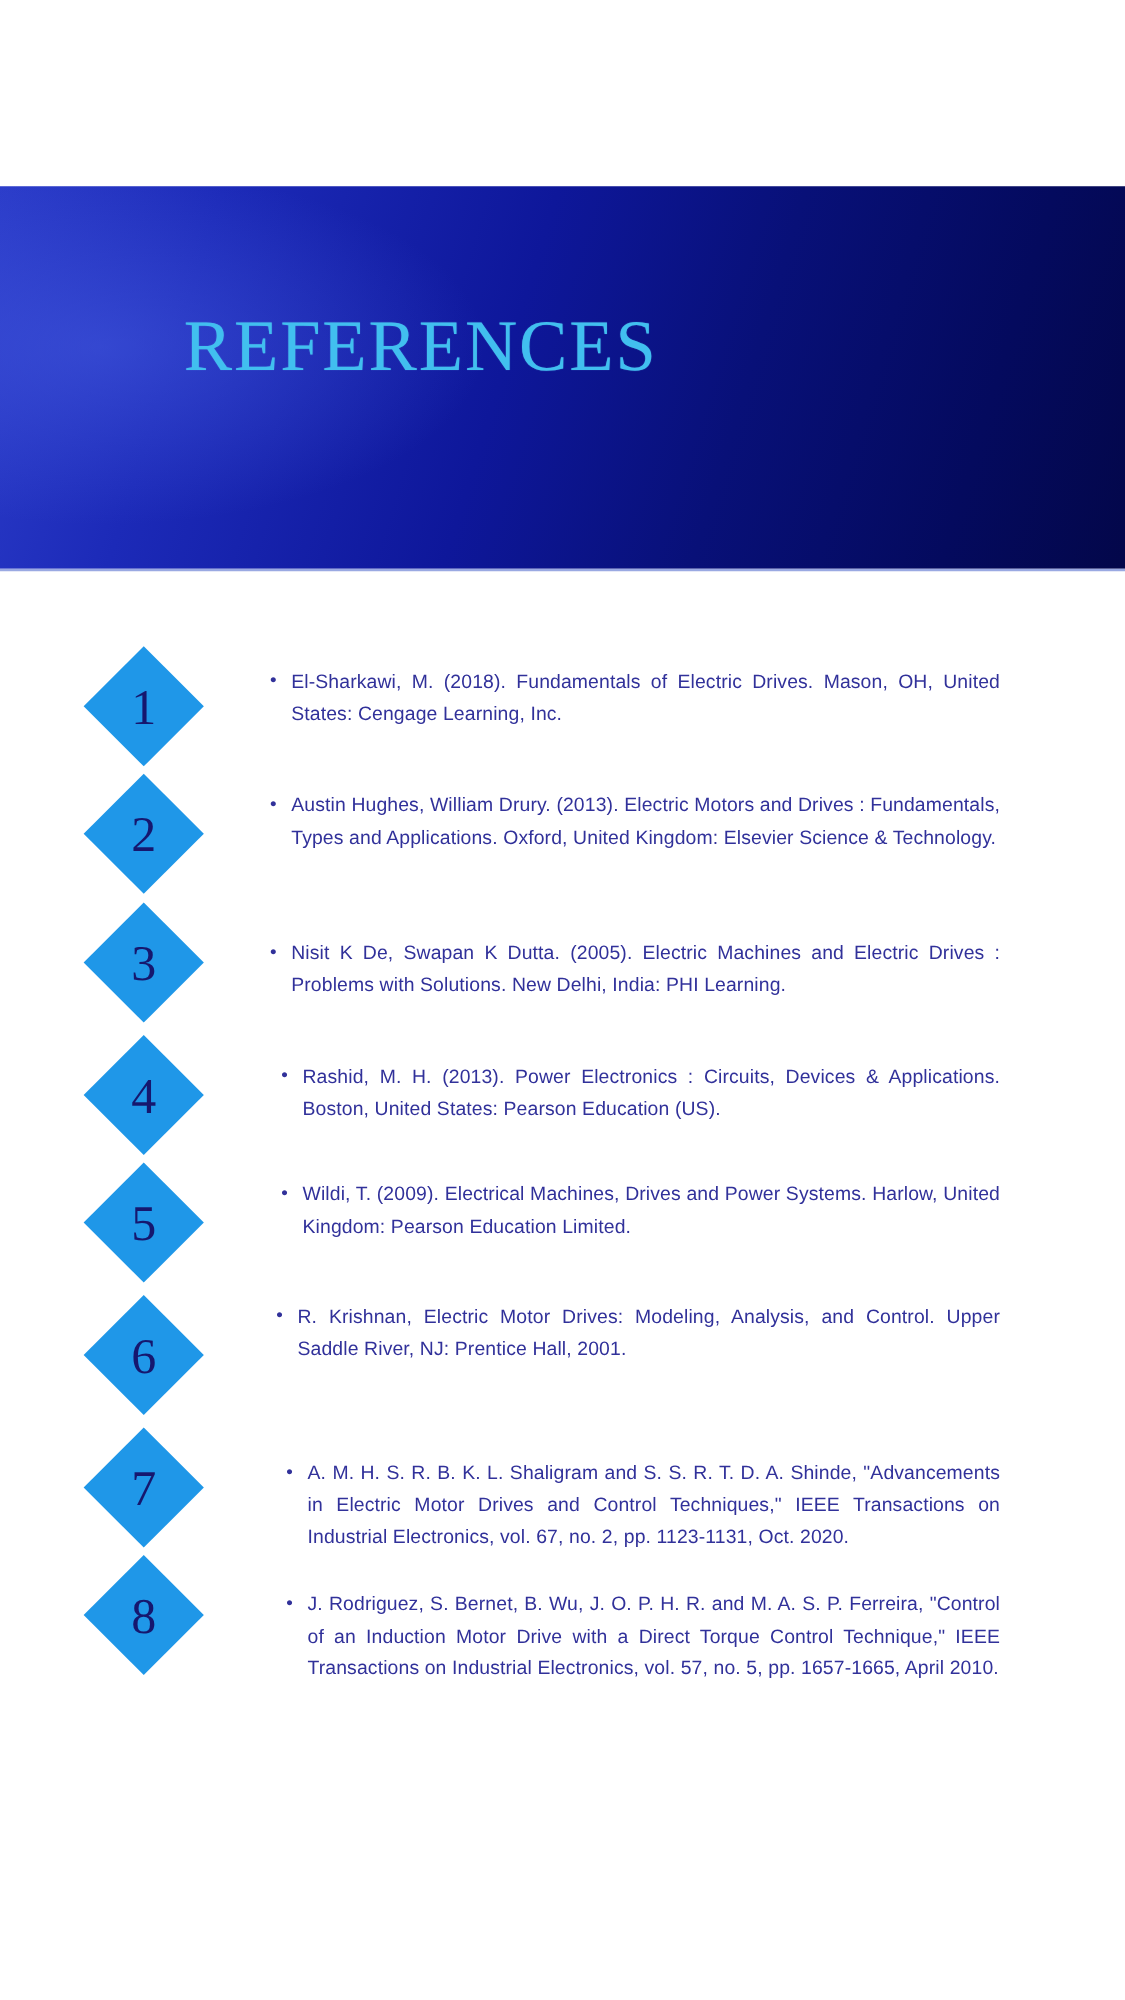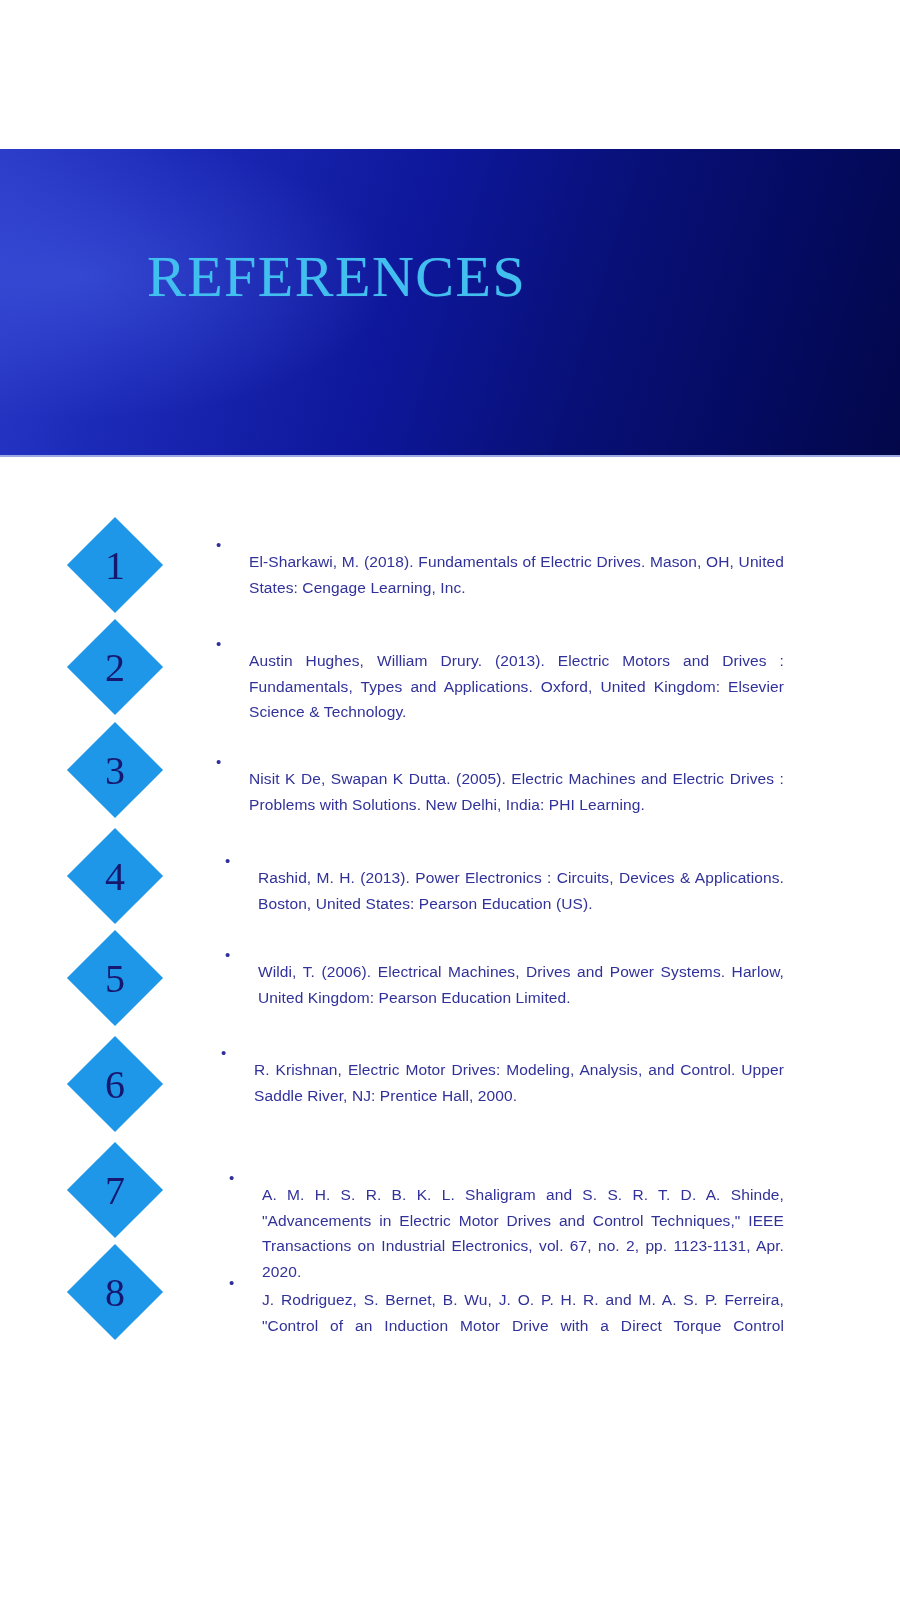--- a/index.html
+++ b/index.html
@@ -29,21 +29,21 @@
     transform:rotate(-45deg);
     font-family:"Liberation Serif", serif; font-size:40px; color:#16176e;
   }
   .ref {
     position:absolute; color:#31319a; font-size:15.5px; line-height:25.5px;
     text-align:justify; letter-spacing:0.1px;
   }
   .ref .bullet {
     position:absolute; left:-17px; top:-1px; font-size:15px; color:#31319a;
   }
-  .ref p { margin:16px; }
+  .ref p { margin:0; }
 </style>
 </head>
 <body>
 
 <div class="slide">
 
   <div class="banner">
     <h1>REFERENCES</h1>
   </div>
 
@@ -79,37 +79,37 @@
     <div class="ref" style="left:242px; top:849px; width:558px">
       <span class="bullet">•</span>
       <p>Rashid, M. H. (2013). Power Electronics : Circuits, Devices &amp; Applications. Boston, United States: Pearson Education (US).</p>
     </div>
 
     <div class="diamond" style="top:944px">
       <span class="num">5</span>
     </div>
     <div class="ref" style="left:242px; top:943px; width:558px">
       <span class="bullet">•</span>
-      <p>Wildi, T. (2006). Electrical Machines, Drives and Power Systems. Harlow, United Kingdom: Pearson Education Limited.</p>
+      <p>Wildi, T. (2009). Electrical Machines, Drives and Power Systems. Harlow, United Kingdom: Pearson Education Limited.</p>
     </div>
 
     <div class="diamond" style="top:1050px">
       <span class="num">6</span>
     </div>
     <div class="ref" style="left:238px; top:1041px; width:562px">
       <span class="bullet">•</span>
-      <p>R. Krishnan, Electric Motor Drives: Modeling, Analysis, and Control. Upper Saddle River, NJ: Prentice Hall, 2000.</p>
+      <p>R. Krishnan, Electric Motor Drives: Modeling, Analysis, and Control. Upper Saddle River, NJ: Prentice Hall, 2001.</p>
     </div>
 
     <div class="diamond" style="top:1156px">
       <span class="num">7</span>
     </div>
     <div class="ref" style="left:246px; top:1166px; width:554px">
       <span class="bullet">•</span>
-      <p>A. M. H. S. R. B. K. L. Shaligram and S. S. R. T. D. A. Shinde, "Advancements in Electric Motor Drives and Control Techniques," IEEE Transactions on Industrial Electronics, vol. 67, no. 2, pp. 1123-1131, Apr. 2020.</p>
+      <p>A. M. H. S. R. B. K. L. Shaligram and S. S. R. T. D. A. Shinde, "Advancements in Electric Motor Drives and Control Techniques," IEEE Transactions on Industrial Electronics, vol. 67, no. 2, pp. 1123-1131, Oct. 2020.</p>
     </div>
 
     <div class="diamond" style="top:1258px">
       <span class="num">8</span>
     </div>
     <div class="ref" style="left:246px; top:1271px; width:554px">
       <span class="bullet">•</span>
       <p>J. Rodriguez, S. Bernet, B. Wu, J. O. P. H. R. and M. A. S. P. Ferreira, "Control of an Induction Motor Drive with a Direct Torque Control Technique," IEEE Transactions on Industrial Electronics, vol. 57, no. 5, pp. 1657-1665, April 2010.</p>
     </div>
 

